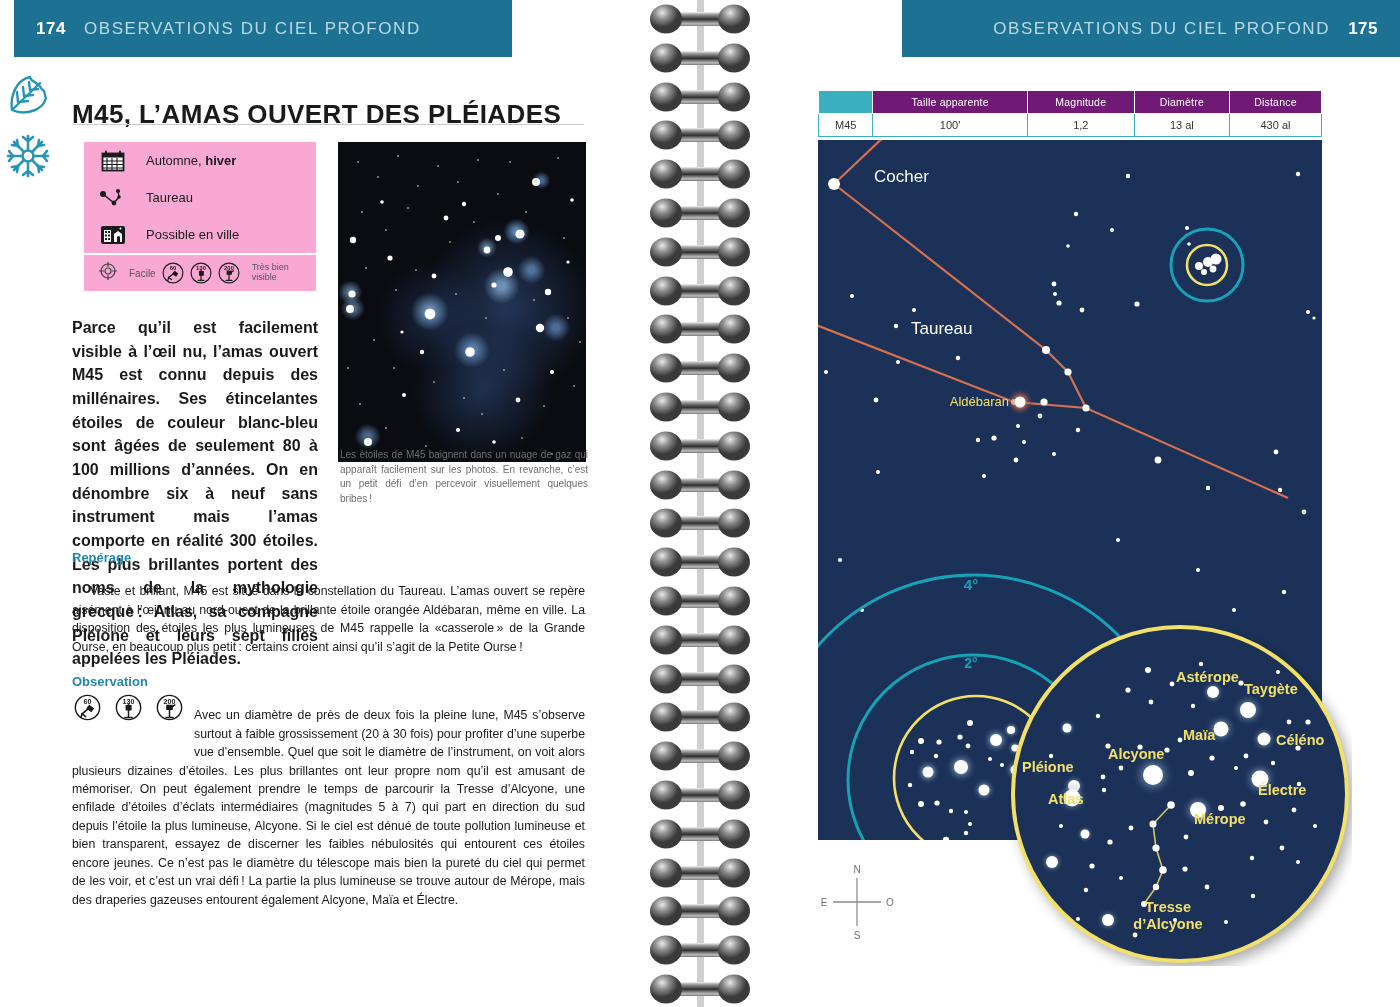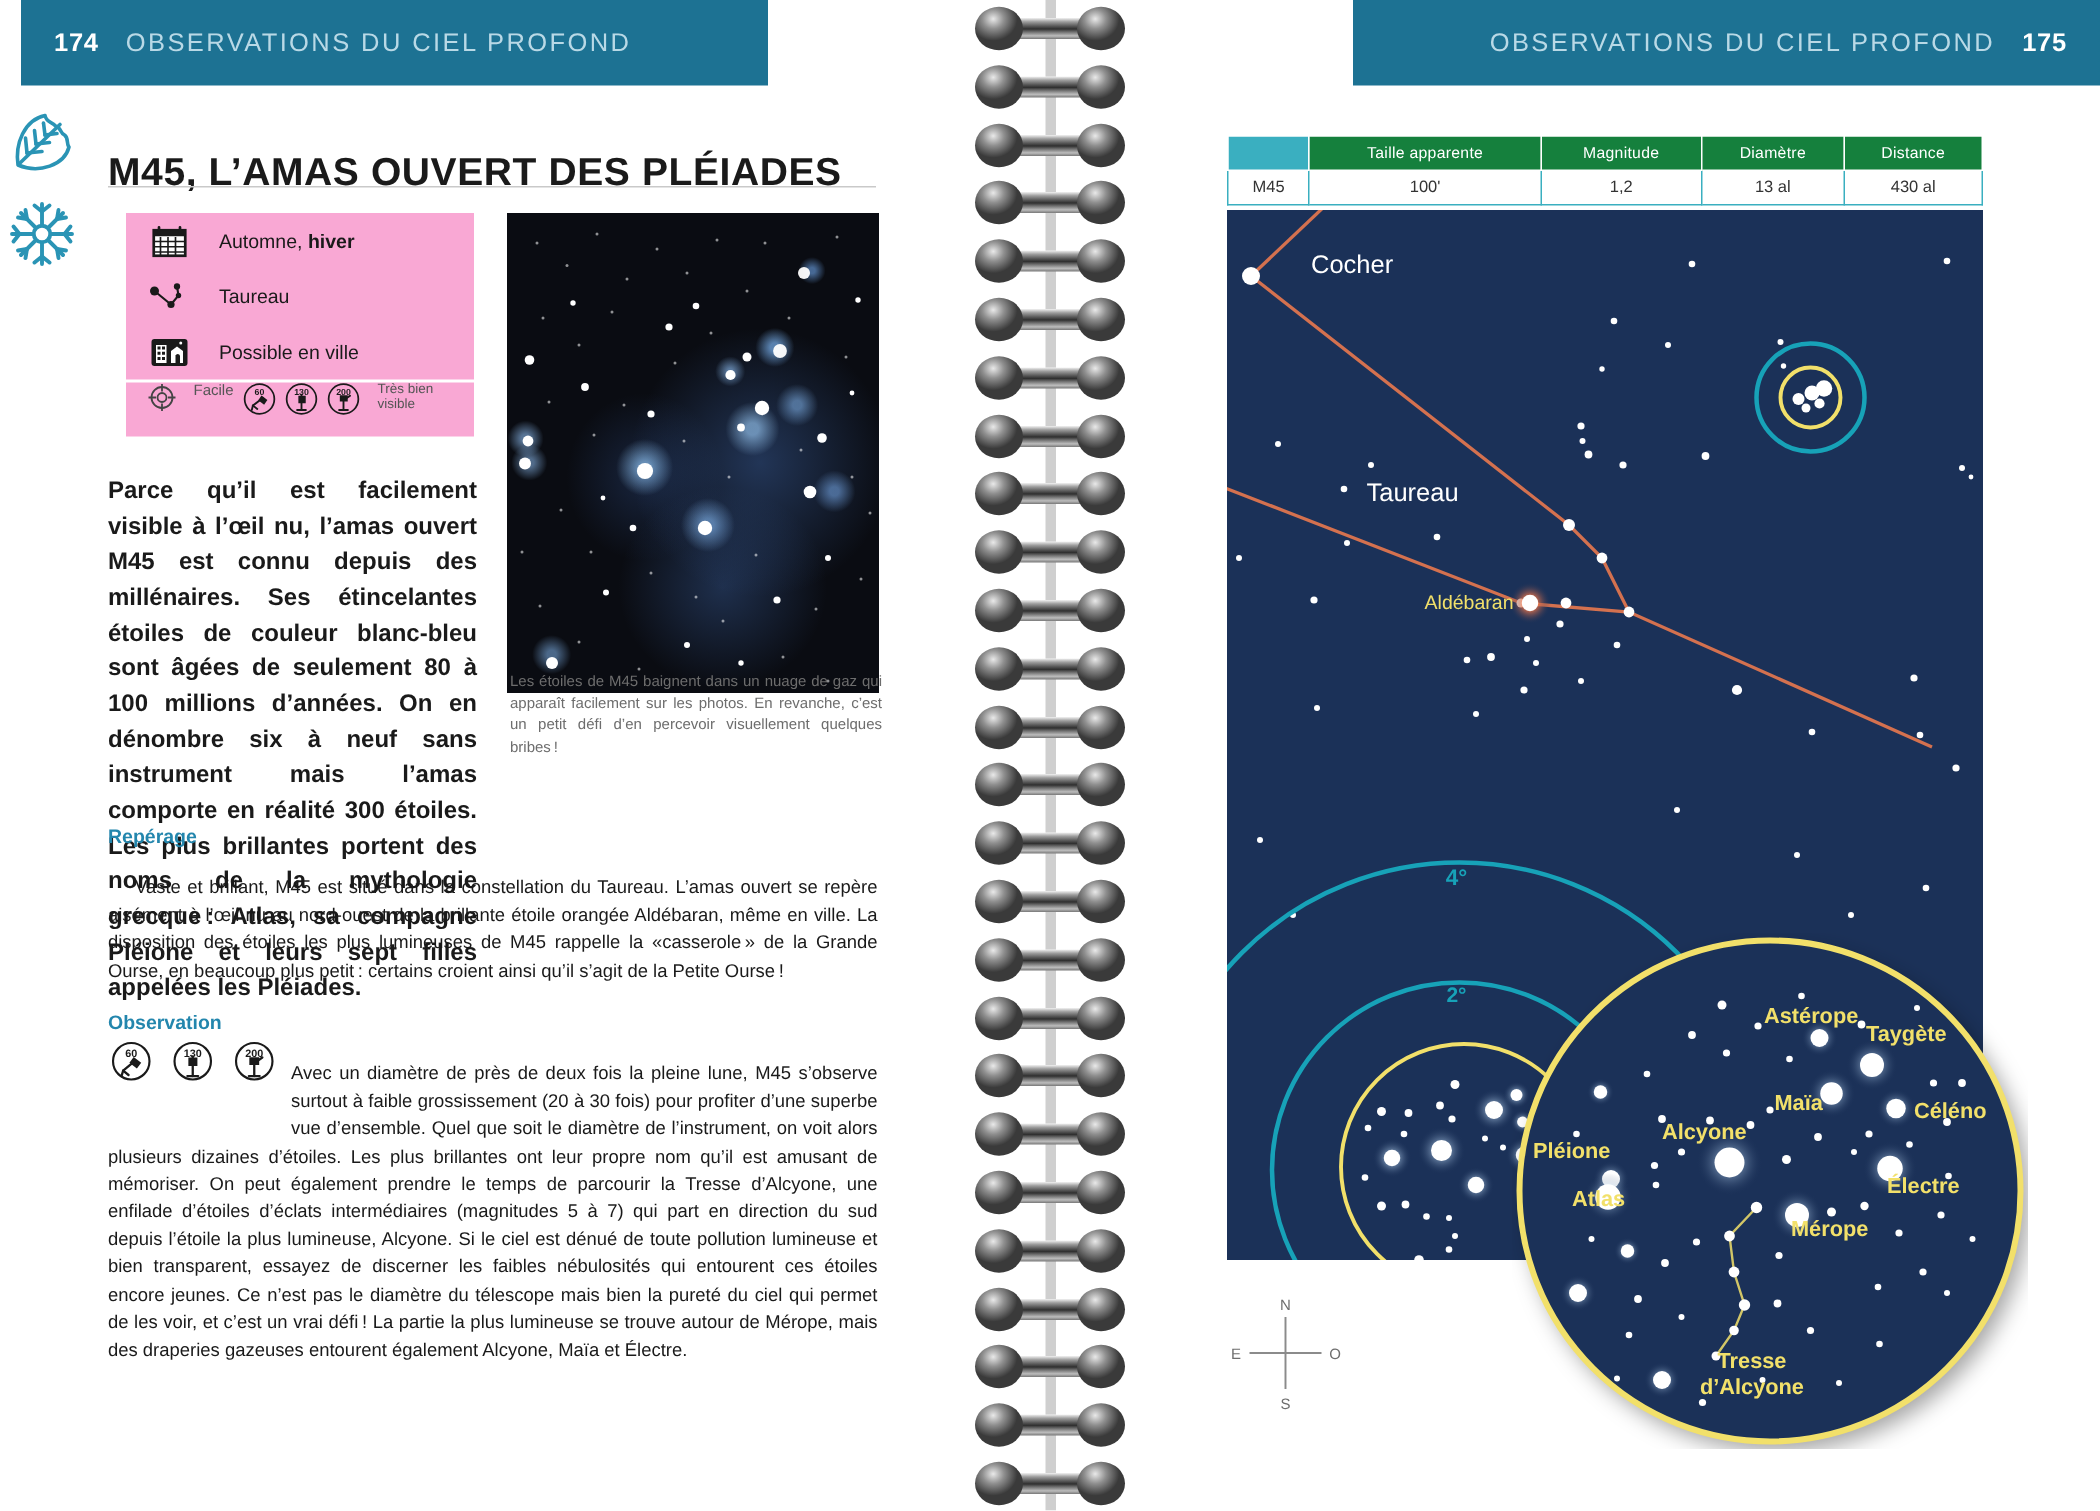--- a/index.html
+++ b/index.html
@@ -36,21 +36,21 @@
   }
   #title-rule{position:absolute;left:72px;top:124px;width:512px;height:1px;background:#c9c9c9;}
 
   
   #info-box{position:absolute;left:84px;top:142px;width:232px;background:#f9a8d4;}
   .info-row{display:flex;align-items:center;height:37px;padding-left:14px;}
   .info-row .ic{width:30px;height:28px;flex:0 0 30px;display:flex;align-items:center;justify-content:center;}
   .info-row .lbl{margin-left:18px;font-size:13px;color:#1a1a1a;}
   .info-row .lbl b{font-weight:bold;}
   #info-divider{height:2px;background:#ffffff;}
-  #info-footer{display:flex;align-items:flex-start;height:36px;padding-left:14px;gap:6px;}
+  #info-footer{display:flex;align-items:center;height:36px;padding-left:14px;gap:6px;}
   #info-footer .facile{font-size:10px;color:#555;margin-left:5px;}
   #info-footer .tbv{font-size:9px;color:#555;line-height:1.1;margin-left:6px;}
   .badge{width:22px;height:22px;flex:0 0 22px;}
 
   
   #photo{
     position:absolute;left:338px;top:142px;width:248px;height:320px;
     background:
       radial-gradient(circle at 82% 12%, rgba(120,180,255,.55) 0 2px, transparent 9px),
       radial-gradient(circle at 72% 28%, rgba(130,190,255,.65) 0 3px, transparent 13px),
@@ -88,21 +88,21 @@
   #obs-body .ind{float:left;width:122px;height:38px;}
 
   
   #spiral{position:absolute;left:640px;top:0;width:120px;height:1007px;}
   #spiral-spine{position:absolute;left:57px;top:0;width:7px;height:1007px;background:#cfcfcf;}
   .ring{position:absolute;left:8px;width:104px;height:30px;}
 
   
   #data-table{position:absolute;left:818px;top:90px;width:504px;border-collapse:collapse;}
   #data-table th{
-    background:#15803d;color:#ffffff;font-size:10.5px;font-weight:normal;
+    background:#701a75;color:#ffffff;font-size:10.5px;font-weight:normal;
     padding:5px 4px;border:1px solid #ffffff;letter-spacing:.2px;
   }
   #data-table th.blank{background:#3aafc0;}
   #data-table td{
     font-size:11px;color:#333;text-align:center;padding:5px 4px;
     border:1px solid #3aafc0;background:#ffffff;
   }
   #sky-map{
     position:absolute;left:818px;top:140px;width:504px;height:700px;
     background:#1b3158;overflow:visible;

